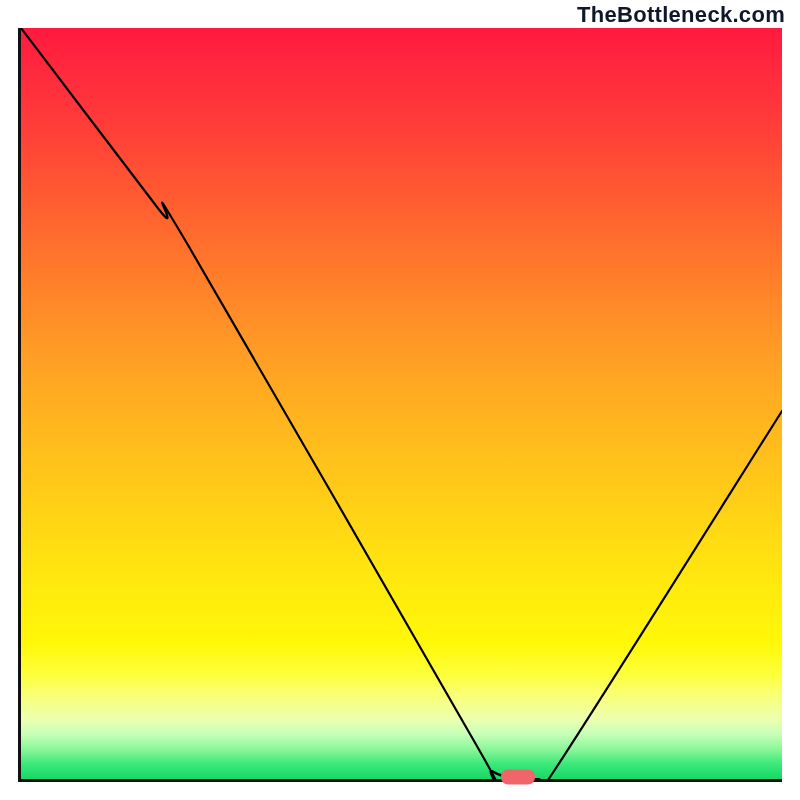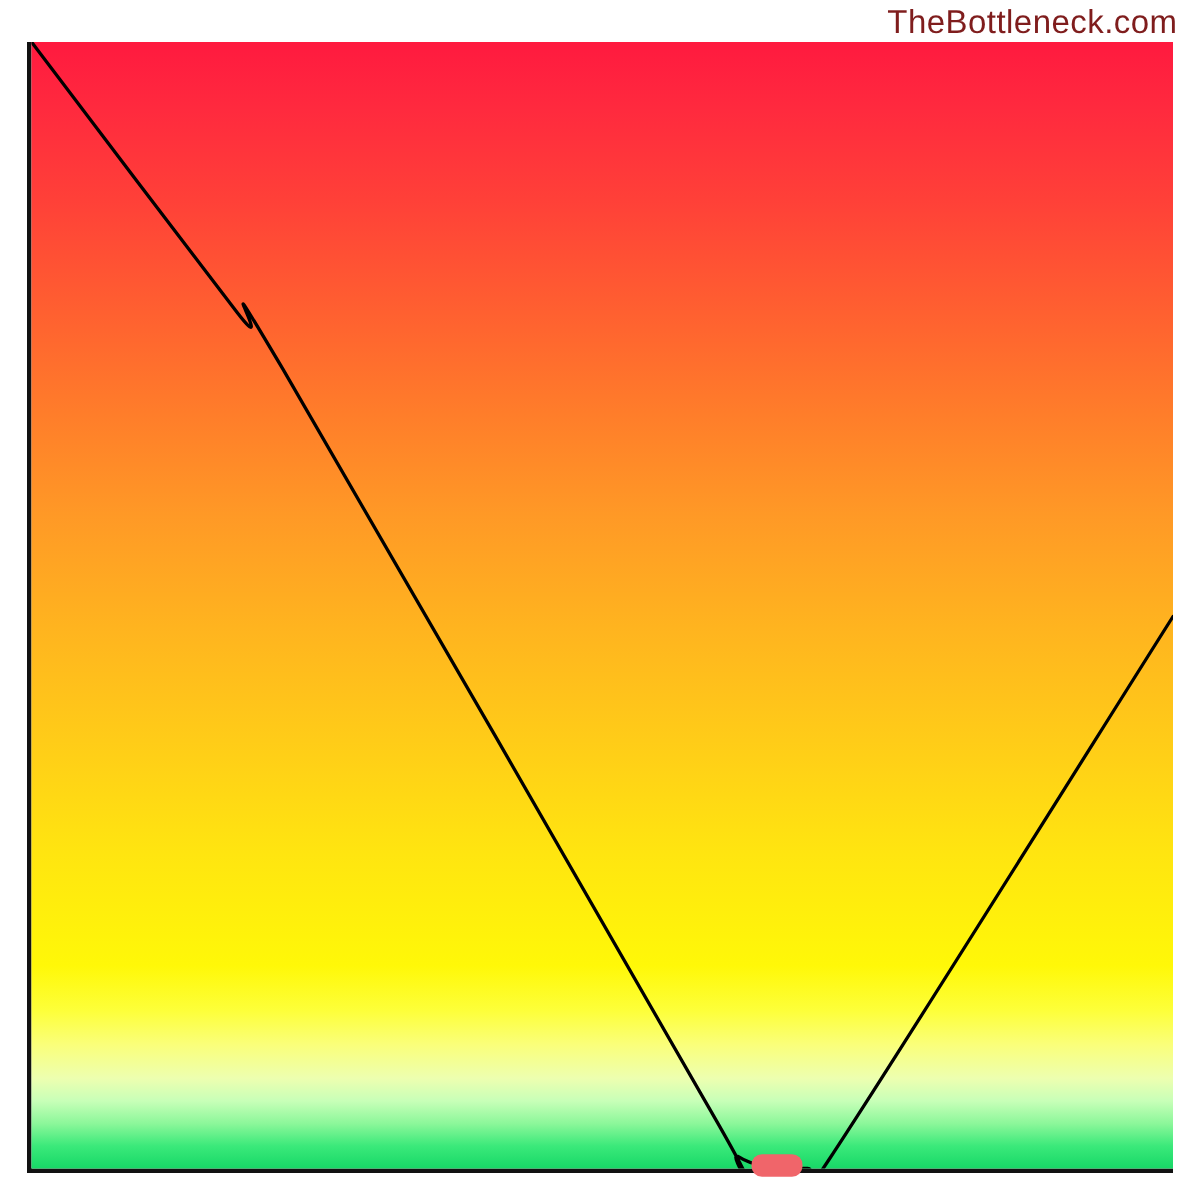--- a/index.html
+++ b/index.html
@@ -3,22 +3,22 @@
 <meta charset="utf-8">
 <style>
   * { margin: 0; padding: 0; box-sizing: border-box; }
   body { width: 800px; height: 800px; overflow: hidden; position: relative; background: #fff; font-family: Arial, sans-serif; }
   .container { width: 800px; height: 800px; position: relative; }
   .watermark {
     position: absolute;
     top: 2px;
     right: 15px;
     font-size: 22px;
-    color: #7f1d1d;
-    font-weight: 400;
+    color: #0f172a;
+    font-weight: 700;
     letter-spacing: 0.3px;
     z-index: 10;
   }
   .plot-area {
     position: absolute;
     left: 18px;
     top: 28px;
     width: 764px;
     height: 754px;
     border-left: 3px solid #111;

